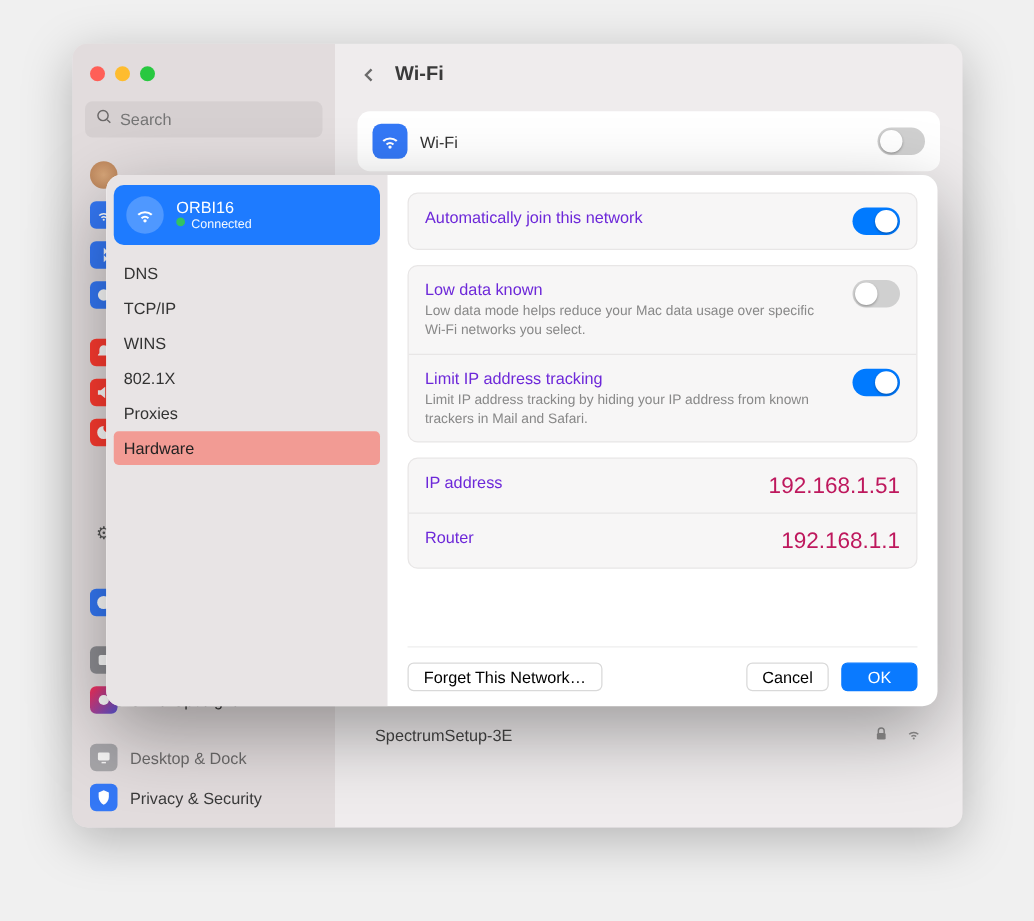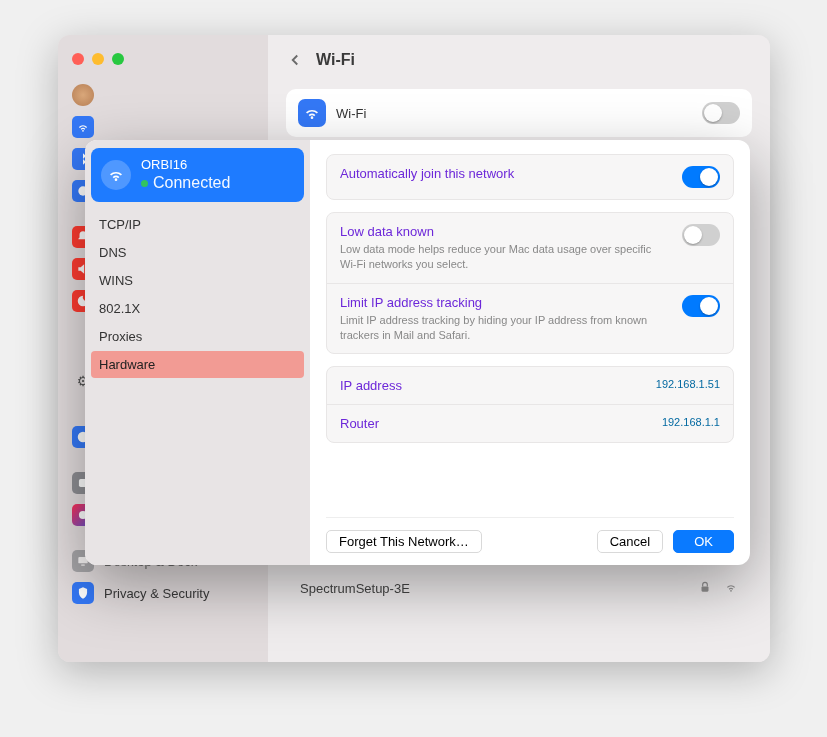--- a/index.html
+++ b/index.html
@@ -150,21 +150,21 @@
     display: flex; gap: 10px; align-items: center;
     margin-bottom: 6px;
   }
   .ms-net-icon {
     width: 30px; height: 30px; border-radius: 15px;
     background: rgba(255,255,255,.22);
     display:flex; align-items:center; justify-content:center;
     color: white;
   }
   .ms-net-text { color: white; font-size: 13px; line-height:1.25; }
-  .ms-net-sub { font-size: 16px; display:flex; align-items:center; gap:5px; opacity:.95; }
+  .ms-net-sub { font-size: 10px; display:flex; gap:5px; opacity:.95; }
   .ms-net-sub .dot { width:7px;height:7px;border-radius:50%;background:#34c759; }
   .ms-tabs { padding: 2px 0; }
   .ms-tab {
     padding: 6px 8px; font-size: 13px; color:#333;
     border-radius: 4px; margin: 1px 0;
     cursor: pointer;
   }
   .ms-tab.highlight {
     background: #ef8d87;
     background: #f09a94;
@@ -184,21 +184,21 @@
     margin-bottom: 12px;
   }
   .row {
     display: flex; align-items: flex-start;
     padding: 11px 13px;
     gap: 12px;
   }
   .row + .row { border-top: 1px solid #e8e6e6; }
   .row-title { font-size: 13px; color:#6d28d9; }
   .row-sub { font-size: 11px; color:#888; margin-top:3px; line-height:1.35; max-width: 340px;}
-  .row-right { margin-left:auto; font-size:11px; color:#0369a1; display:flex; align-items:center;}
+  .row-right { margin-left:auto; font-size:18px; color:#be185d; display:flex; align-items:center;}
   .modal-footer {
     margin-top: auto;
     display: flex; align-items: flex-start;
     padding-top: 12px;
     border-top: 1px solid #eee;
     gap: 10px;
   }
   .btn {
     font-size: 13px;
     padding: 3px 12px;
@@ -215,20 +215,29 @@
 </style>
 </head>
 <body>
 
 <div class="window">
   <div class="sidebar-bg">
     <div class="traffic">
       <div class="tdot tred"></div>
       <div class="tdot tyel"></div>
       <div class="tdot tgrn"></div>
+    </div>
+    <div class="search-wrap">
+      <span>
+        <svg viewBox="0 0 24 24" fill="none" stroke="currentColor" stroke-width="2">
+            <circle cx="11" cy="11" r="7"></circle>
+            <line x1="21" y1="21" x2="16.65" y2="16.65"></line>
+          </svg>
+      </span>
+      <input class="search-input" placeholder="Search" style="">
     </div>
     <div class="sidebar-list">
       <div class="side-item">
         <span class="side-icon ic-avatar"></span>
       </div>
       <div class="side-item">
         <span class="side-icon ic-blue">
             <svg viewBox="0 0 24 24" fill="currentColor">
               <path d="M12 20a1.5 1.5 0 100-3 1.5 1.5 0 000 3zm-4-5a6 6 0 018 0l-1.5 1.5a4 4 0 00-5 0zm-3-3a10 10 0 0114 0l-1.5 1.5a8 8 0 00-11 0z"></path>
             </svg>
@@ -375,22 +384,22 @@
       </span>
       <div class="ms-net-text">
         <div style="font-weight:500;">ORBI16</div>
         <div class="ms-net-sub">
           <span class="dot"></span>
           <span>Connected</span>
         </div>
       </div>
     </div>
     <div class="ms-tabs">
+      <div class="ms-tab">DNS</div>
       <div class="ms-tab">TCP/IP</div>
-      <div class="ms-tab">DNS</div>
       <div class="ms-tab">WINS</div>
       <div class="ms-tab">802.1X</div>
       <div class="ms-tab">Proxies</div>
       <div class="ms-tab highlight">Hardware</div>
     </div>
   </div>
 
   <div class="modal-main">
 
     <div class="card">

